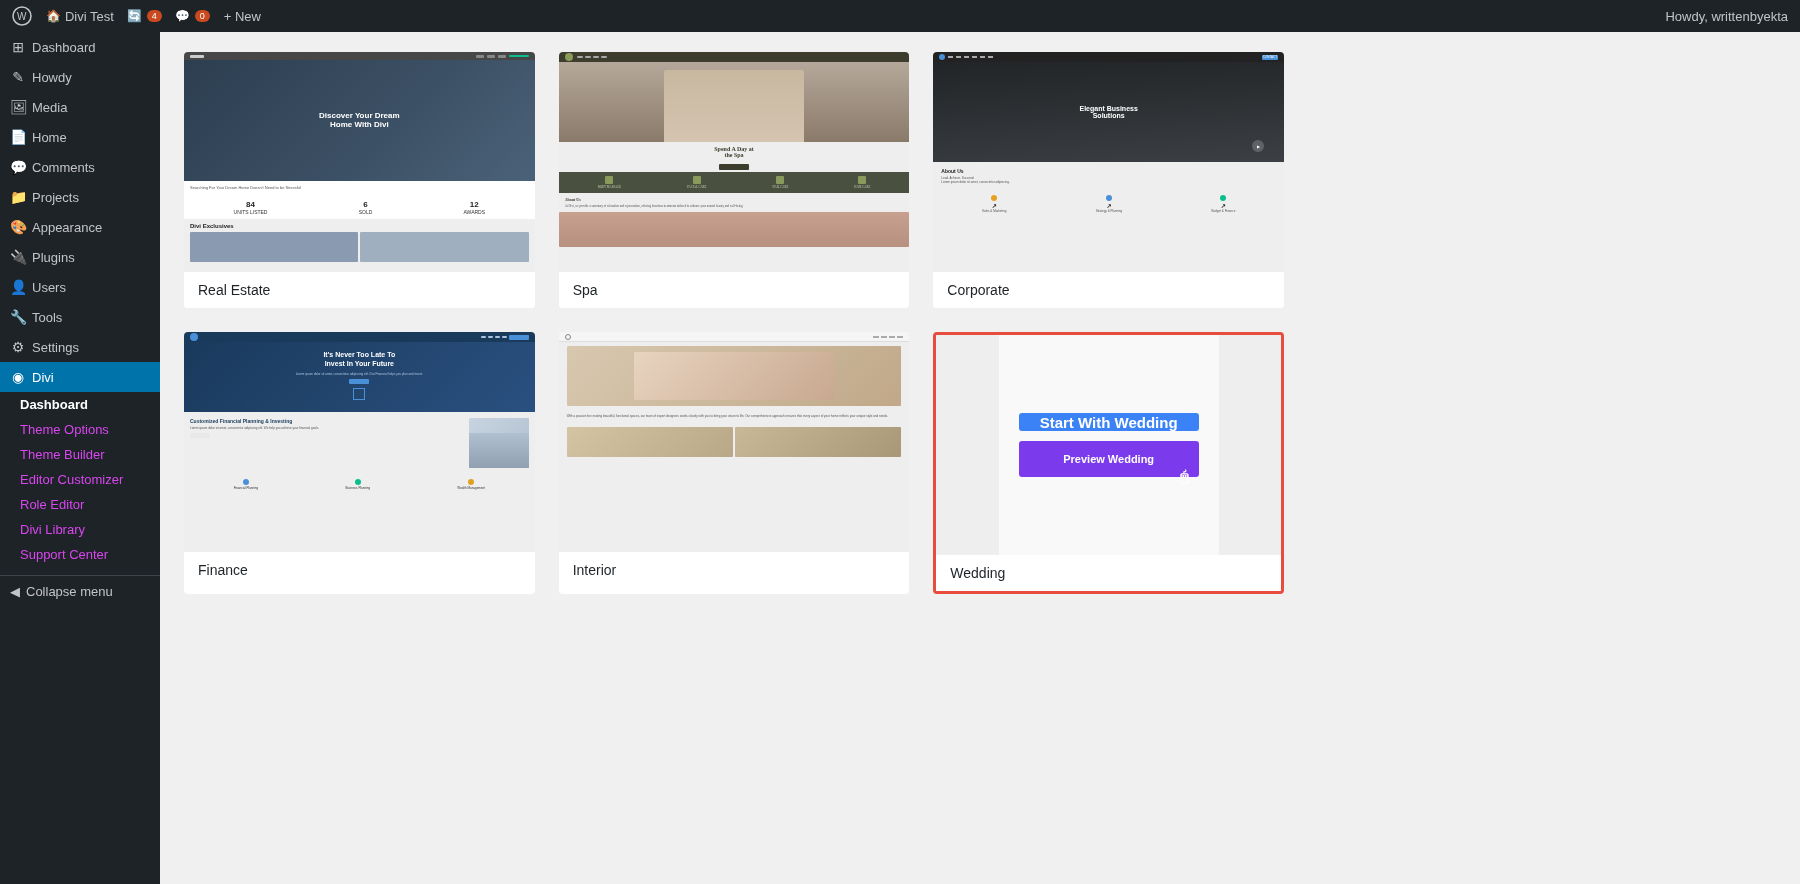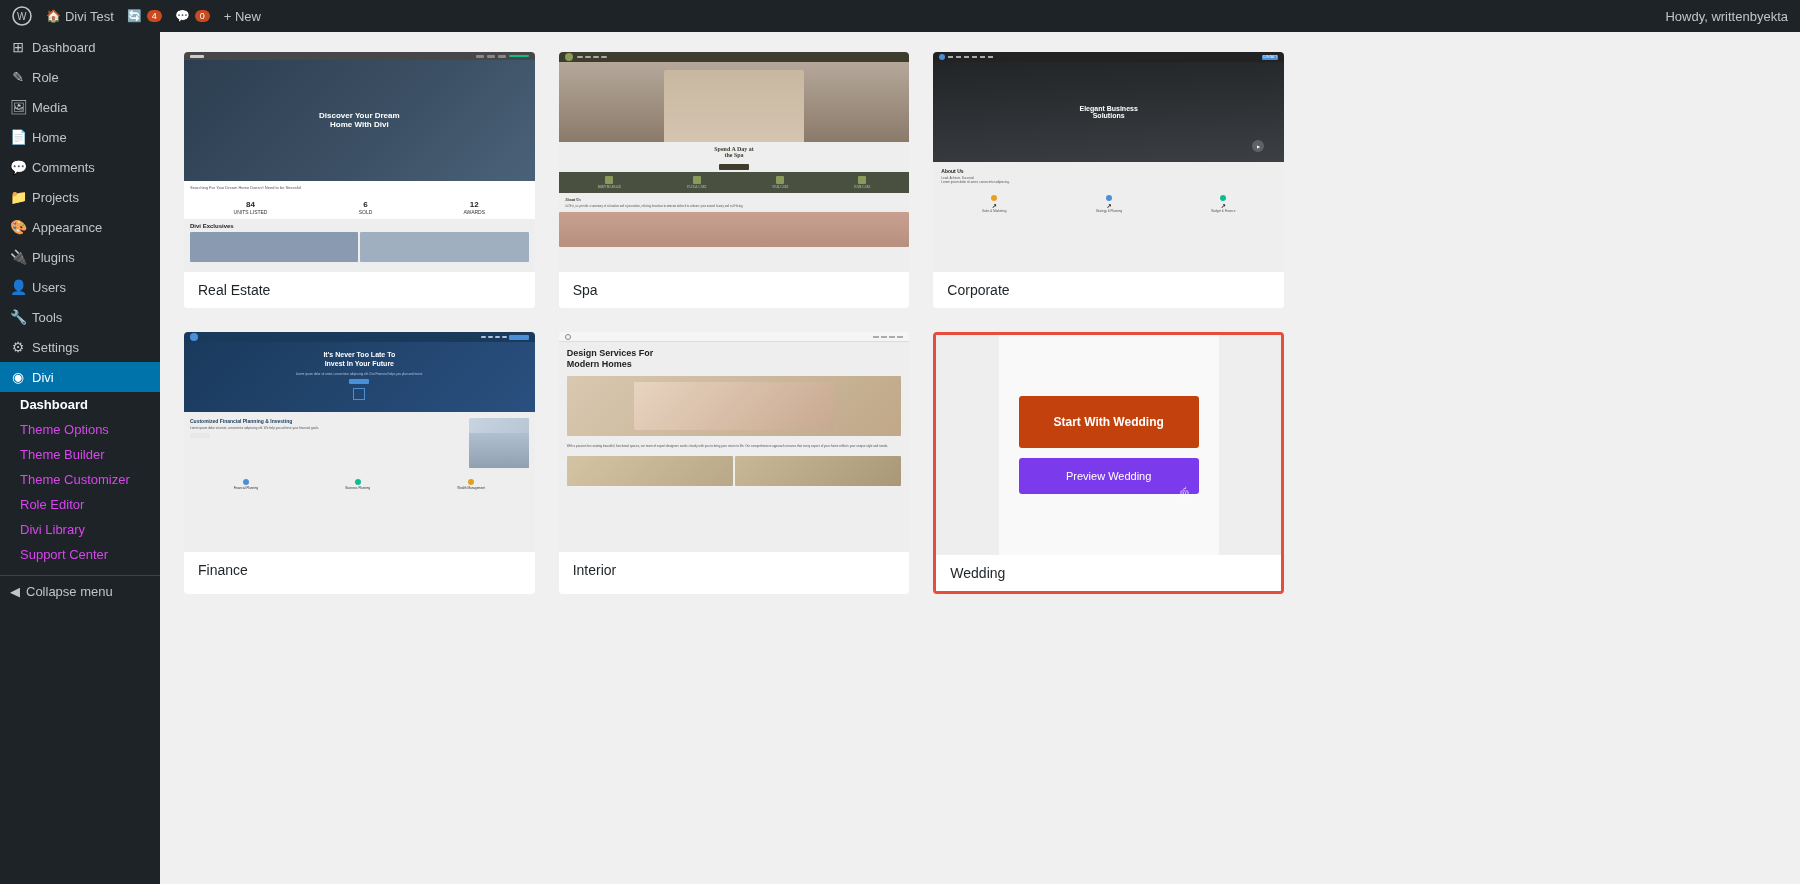--- a/index.html
+++ b/index.html
@@ -190,42 +190,42 @@
       flex-direction: column;
       align-items: center;
       justify-content: center;
       height: 100%;
       background: #f9f9f9;
       gap: 10px;
       padding: 20px;
     }
     .wedding-btn-start {
       width: 180px;
-      height: 52px;
-      background: #c2410c;
+      height: 18px;
+      background: #3b82f6;
       border-radius: 3px;
       display: flex;
       align-items: center;
       justify-content: center;
       color: #fff;
-      font-size: 12px;
+      font-size: 15px;
       font-weight: 600;
       cursor: pointer;
     }
     .wedding-btn-preview {
       width: 180px;
       height: 36px;
       background: #7c3aed;
       border-radius: 3px;
       display: flex;
       align-items: center;
       justify-content: center;
       color: #fff;
       font-size: 11px;
-      font-weight: 400;
+      font-weight: 700;
       cursor: pointer;
       position: relative;
     }
     .cursor-icon {
       position: absolute;
       bottom: -8px;
       right: 10px;
       font-size: 14px;
       color: #fff;
     }
@@ -266,21 +266,21 @@
 
 <div id="main-layout">
 
   <div id="sidebar">
     <div class="sidebar-item">
       <span class="icon">⊞</span>
       <span>Dashboard</span>
     </div>
     <div class="sidebar-item">
       <span class="icon">✎</span>
-      <span>Role</span>
+      <span>Howdy</span>
     </div>
     <div class="sidebar-item">
       <span class="icon">🖼</span>
       <span>Media</span>
     </div>
     <div class="sidebar-item">
       <span class="icon">📄</span>
       <span>Home</span>
     </div>
     <div class="sidebar-item">
@@ -320,21 +320,21 @@
       <div class="sidebar-item active-sub">
         <span>Dashboard</span>
       </div>
       <div class="sidebar-item">
         <span>Theme Options</span>
       </div>
       <div class="sidebar-item">
         <span>Theme Builder</span>
       </div>
       <div class="sidebar-item">
-        <span>Theme Customizer</span>
+        <span>Editor Customizer</span>
       </div>
       <div class="sidebar-item">
         <span>Role Editor</span>
       </div>
       <div class="sidebar-item">
         <span>Divi Library</span>
       </div>
       <div class="sidebar-item">
         <span>Support Center</span>
       </div>
@@ -546,21 +546,20 @@
           <div class="mini-site" style="font-family:Arial,sans-serif;">
             <div class="int-nav">
               <div class="int-logo-circle"></div>
               <div style="display:flex;gap:2px;">
                 <div style="width:6px;height:2px;background:#aaa;"></div>
                 <div style="width:6px;height:2px;background:#aaa;"></div>
                 <div style="width:6px;height:2px;background:#aaa;"></div>
                 <div style="width:6px;height:2px;background:#aaa;"></div>
               </div>
             </div>
-            <div class="int-hero-title">Design Services For<br>Modern Homes</div>
             <div class="int-hero-img" style="background:linear-gradient(135deg,#d8c8b0,#c0a888);display:flex;align-items:center;justify-content:center;">
               <div style="width:60%;height:80%;background:linear-gradient(135deg,#e8d4c0,#c8a890);border-radius:1px;"></div>
             </div>
             <div class="int-text">With a passion for creating beautiful, functional spaces, our team of expert designers works closely with you to bring your vision to life. Our comprehensive approach ensures that every aspect of your home reflects your unique style and needs.</div>
             <div class="int-bottom-imgs">
               <div class="int-bottom-img"></div>
               <div class="int-bottom-img int-bottom-img2"></div>
             </div>
           </div>
         </div>

